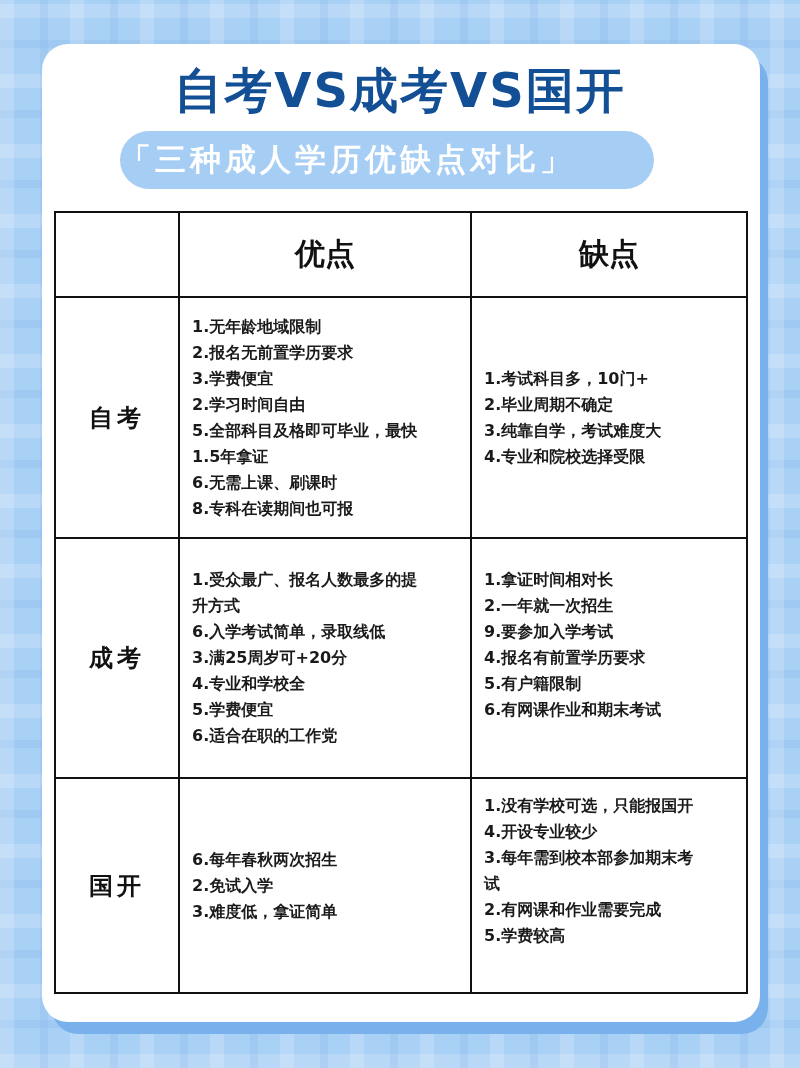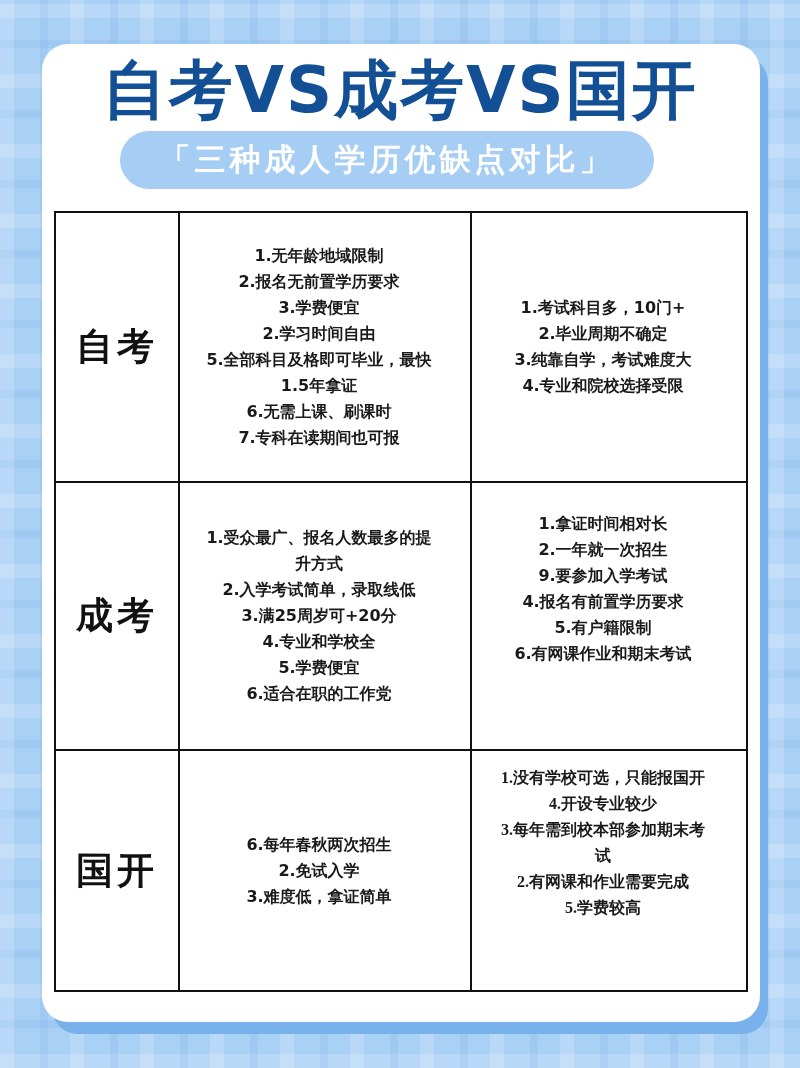--- a/index.html
+++ b/index.html
@@ -14,48 +14,48 @@
   .card-shadow {
     position:absolute; left:52px; top:56px; width:716px; height:978px;
     background:#78b1ec; border-radius:26px;
   }
   .card {
     position:absolute; left:42px; top:44px; width:718px; height:978px;
     background:#ffffff; border-radius:26px;
   }
   .title {
     position:absolute; left:0; top:50px; width:800px; text-align:center;
-    font-size:64px; font-weight:bold; color:#124f94; letter-spacing:2px;
+    font-size:48px; font-weight:bold; color:#124f94; letter-spacing:2px;
     line-height:80px;
   }
   .subtitle-pill {
     position:absolute; left:120px; top:131px; width:534px; height:58px;
     background:#a6cdf4; border-radius:29px;
-    display:flex; align-items:center; justify-content:center;
+    display:flex; align-items:center; 
   }
   .subtitle {
     color:#ffffff; font-size:31px; font-weight:bold; letter-spacing:4px;
   }
   table.cmp {
     position:absolute; left:54px; top:211px; width:692px; height:781px;
     border-collapse:collapse; table-layout:fixed;
   }
   table.cmp td, table.cmp th {
     border:2px solid #111; padding:0; vertical-align:middle;
   }
   .col-label { width:124px; }
   .col-pro { width:292px; }
   .col-con { width:276px; }
   tr.head { height:85px; }
   tr.r1 { height:241px; }
   tr.r2 { height:240px; }
   tr.r3 { height:215px; }
   .head-cell { text-align:center; font-size:30px; font-weight:bold; color:#111; }
-  .row-label { text-align:center; font-size:37px; font-weight:bold; color:#111; letter-spacing:4px; }
-  .list { padding:0 24px 0 12px;text-align:center; }
+  .row-label { text-align:center; font-size:24px; font-weight:bold; color:#111; letter-spacing:4px; }
+  .list { padding:0 24px 0 12px; }
   .list div {
     font-size:16px; font-weight:bold; color:#1a1a1a; line-height:26px;
   }
 </style>
 </head>
 <body>
 
 <div class="card-shadow"></div>
 <div class="card"></div>
 
@@ -65,52 +65,57 @@
   <span class="subtitle">「三种成人学历优缺点对比」</span>
 </div>
 
 <table class="cmp">
   <colgroup>
     <col class="col-label">
       <col class="col-pro">
       <col class="col-con">
   </colgroup>
   <tbody>
+      <tr class="head">
+    <td class="head-cell"></td>
+    <td class="head-cell">优点</td>
+    <td class="head-cell">缺点</td>
+  </tr>
 
   <tr class="r1">
     <td class="row-label">自考</td>
     <td>
       <div class="list">
         <div>1.无年龄地域限制</div>
         <div>2.报名无前置学历要求</div>
         <div>3.学费便宜</div>
         <div>2.学习时间自由</div>
         <div>5.全部科目及格即可毕业，最快</div>
         <div>1.5年拿证</div>
         <div>6.无需上课、刷课时</div>
-        <div>7.专科在读期间也可报</div>
+        <div>8.专科在读期间也可报</div>
       </div>
     </td>
     <td>
       <div class="list">
         <div>1.考试科目多，10门+</div>
         <div>2.毕业周期不确定</div>
         <div>3.纯靠自学，考试难度大</div>
         <div>4.专业和院校选择受限</div>
       </div>
     </td>
   </tr>
 
   <tr class="r2">
     <td class="row-label">成考</td>
     <td>
       <div class="list">
         <div>1.受众最广、报名人数最多的提</div>
         <div>升方式</div>
-        <div>2.入学考试简单，录取线低</div>
+        <div>6.入学考试简单，录取线低</div>
         <div>3.满25周岁可+20分</div>
         <div>4.专业和学校全</div>
         <div>5.学费便宜</div>
         <div>6.适合在职的工作党</div>
       </div>
     </td>
     <td style="vertical-align:top; padding-top:28px;">
       <div class="list">
         <div>1.拿证时间相对长</div>
         <div>2.一年就一次招生</div>
@@ -124,21 +129,21 @@
 
   <tr class="r3">
     <td class="row-label">国开</td>
     <td>
       <div class="list">
         <div>6.每年春秋两次招生</div>
         <div>2.免试入学</div>
         <div>3.难度低，拿证简单</div>
       </div>
     </td>
-    <td style="vertical-align:top; padding-top:14px;font-family:Liberation Serif, serif;">
+    <td style="vertical-align:top; padding-top:14px;">
       <div class="list">
         <div>1.没有学校可选，只能报国开</div>
         <div>4.开设专业较少</div>
         <div>3.每年需到校本部参加期末考</div>
         <div>试</div>
         <div>2.有网课和作业需要完成</div>
         <div>5.学费较高</div>
       </div>
     </td>
   </tr>

